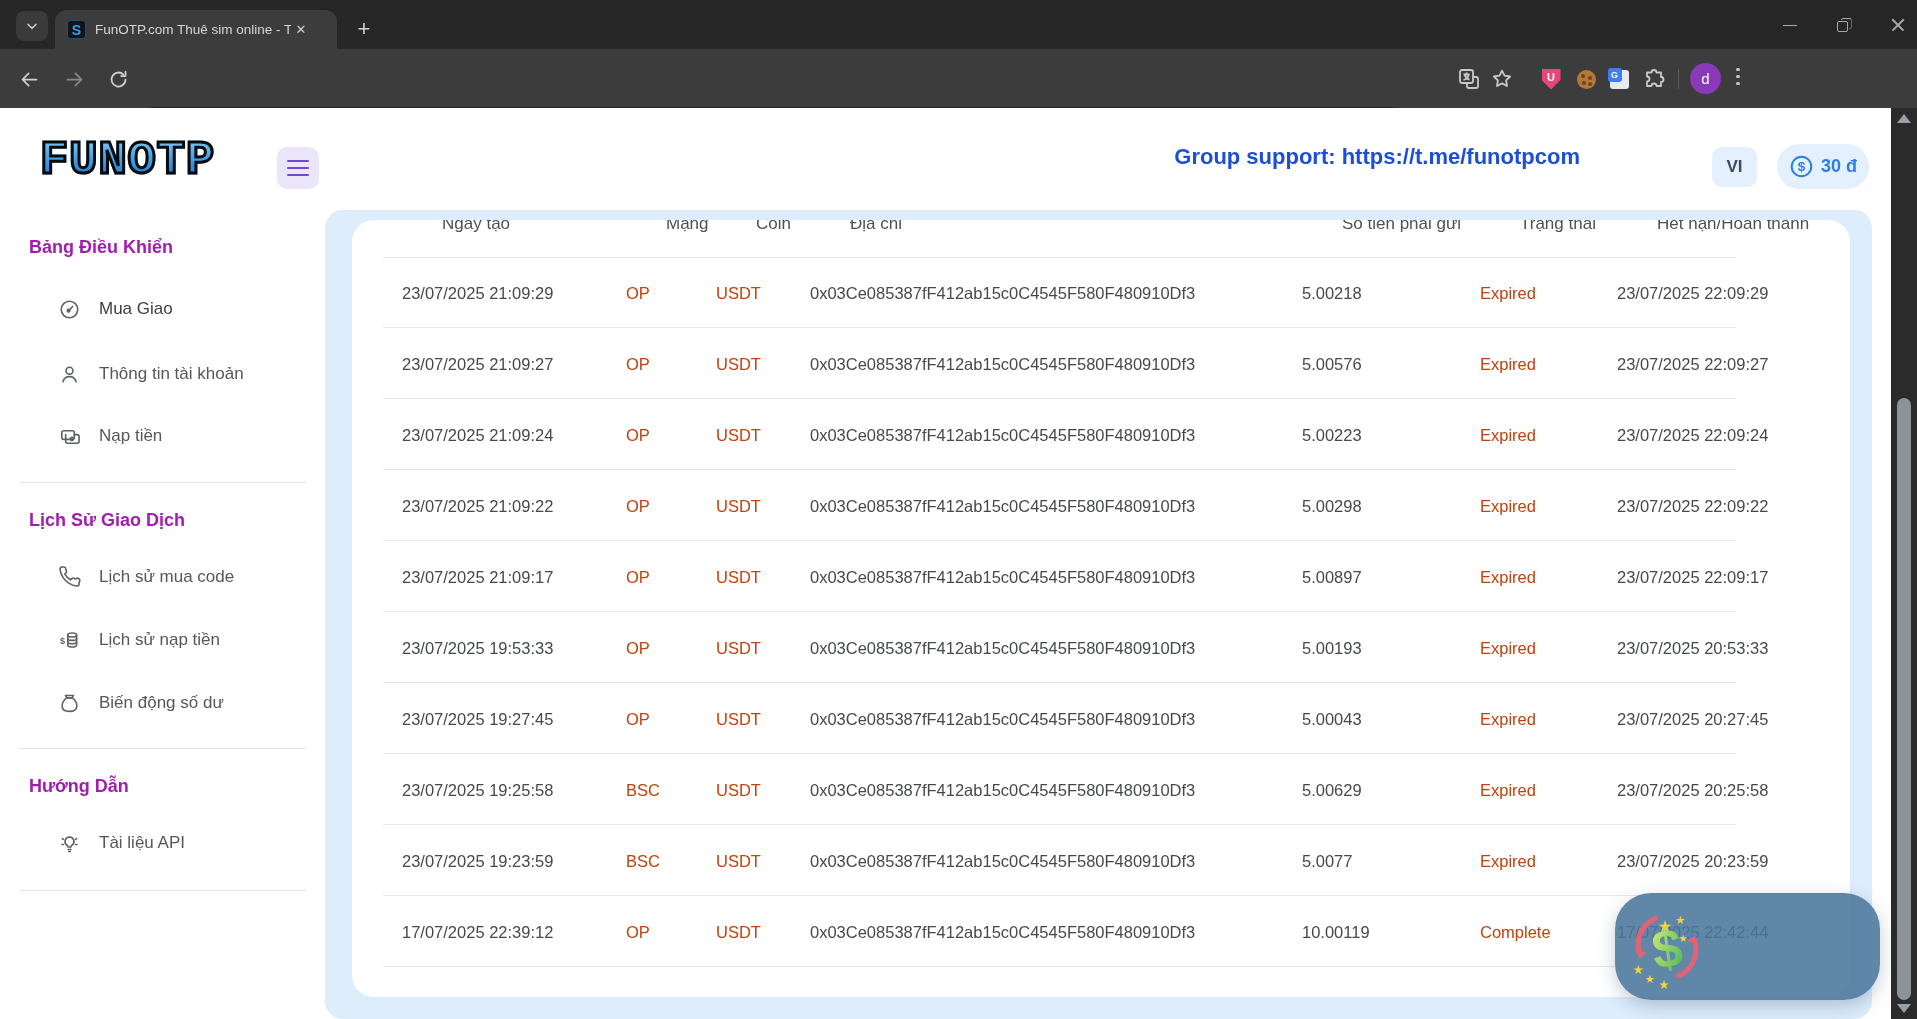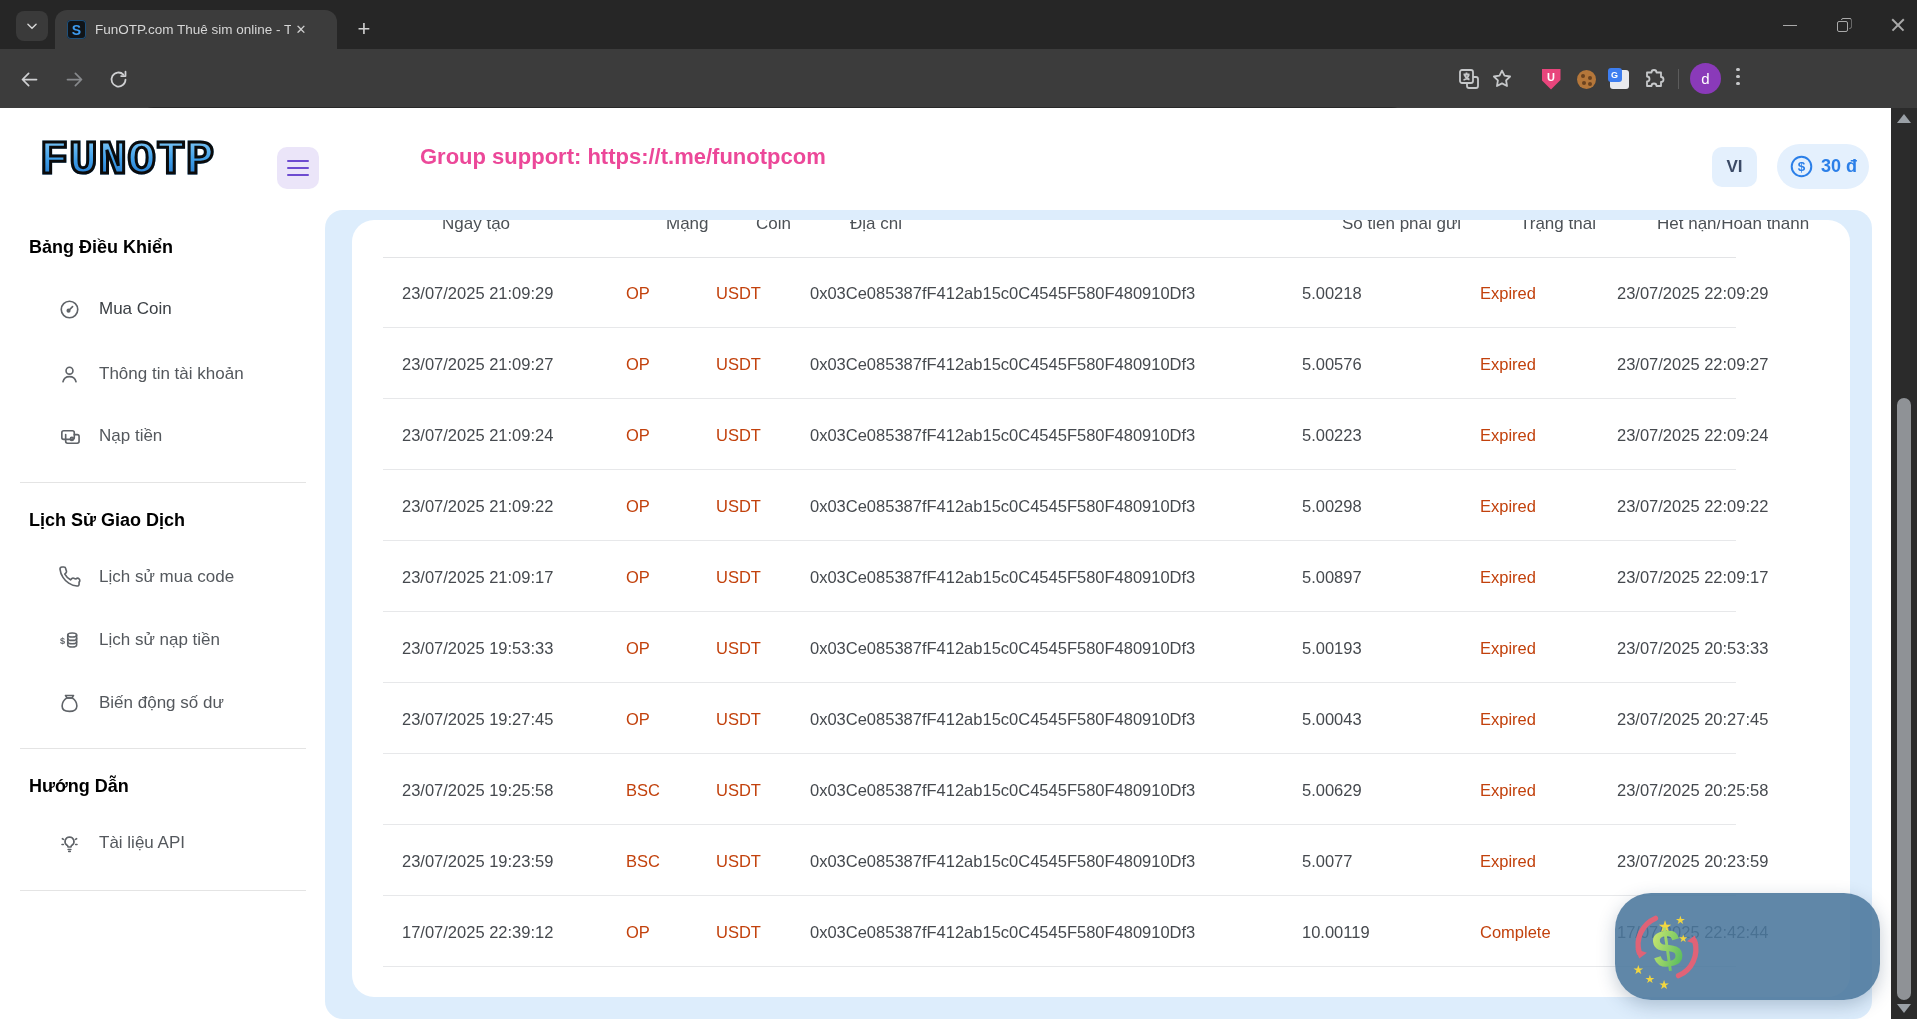--- a/index.html
+++ b/index.html
@@ -57,31 +57,31 @@
   .page { position:absolute; left:0; top:108px; width:1891px; height:911px; background:#fff; overflow:hidden; }
 
   .logo-text { position:absolute; left:40px; top:26px; font-size:47px; font-weight:900; letter-spacing:1px;
                font-family:Liberation Mono, monospace;
                background:linear-gradient(180deg,#8ed2fa 0%,#3f9fe9 48%,#1463bd 100%);
                -webkit-background-clip:text; background-clip:text; color:transparent;
                -webkit-text-stroke:3px #0b0b0b; }
   .burger { position:absolute; left:277px; top:39px; width:42px; height:42px; border-radius:10px; background:#ebe5f9;
             display:flex; flex-direction:column; justify-content:center; align-items:center; gap:4.5px; }
   .burger i { width:22px; height:2.6px; background:#6d4bd0; border-radius:2px; }
-  .support-text { position:absolute; left:420px; top:36px; width:1160px; text-align:left;
-                  font-size:22px; font-weight:bold; color:#ec4899; }
+  .support-text { position:absolute; left:420px; top:36px; width:1160px; text-align:right;
+                  font-size:22px; font-weight:bold; color:#1d4ed8; }
   .vi-btn { position:absolute; left:1712px; top:39px; width:45px; height:40px; border-radius:10px; background:#e4f0fd;
             color:#3b4a66; font-weight:bold; font-size:17px; display:flex; align-items:center; justify-content:center; }
   .balance { position:absolute; left:1777px; top:36px; width:92px; height:45px; border-radius:23px; background:#e4f0fd;
              color:#2b7fe8; display:flex; align-items:center; justify-content:center; gap:7px;
              font-weight:bold; font-size:18px; }
   .balance svg { width:25px; height:25px; }
 
   .sidebar { position:absolute; left:0; top:100px; width:325px; height:811px; background:#fff; }
-  .sb-title { position:absolute; left:29px; height:22px; line-height:22px; font-size:18px; font-weight:bold; color:#000000; }
+  .sb-title { position:absolute; left:29px; height:22px; line-height:22px; font-size:18px; font-weight:bold; color:#a21caf; }
   .sb-item { position:absolute; left:57px; height:28px; display:flex; align-items:center; }
   .sb-ico { width:24px; height:24px; margin-right:18px; display:flex; align-items:center; justify-content:center; }
   .sb-ico svg { width:23px; height:23px; }
   .sb-label { font-size:17px; color:#54585d; }
   .sb-item.first .sb-label { color:#3c4045; font-weight:500; }
   .sb-rule { position:absolute; left:20px; width:286px; height:1px; background:#e4e4e4; }
 
   .content-bg { position:absolute; left:325px; top:102px; width:1547px; height:809px;
                 background:#ddedfc; border-radius:18px; }
   .card { position:absolute; left:27px; top:10px; width:1498px; height:777px; background:#fff;
@@ -225,21 +225,21 @@
     <div class="sidebar" id="sidebar">
         <div class="sb-title" style="top: 28px;">Bảng Điều Khiển</div>
         <div class="sb-item first" style="top: 87px;">
           <span class="sb-ico">
             <svg viewBox="0 0 24 24">
               <circle cx="12" cy="12" r="8.6" fill="none" stroke="#5f6368" stroke-width="1.7" stroke-linecap="round" stroke-linejoin="round"></circle>
               <path d="M11.2 13l4-4" fill="none" stroke="#5f6368" stroke-width="1.7" stroke-linecap="round" stroke-linejoin="round"></path>
               <circle cx="11" cy="13.2" r="1.3" fill="none" stroke="#5f6368" stroke-width="1.7" stroke-linecap="round" stroke-linejoin="round"></circle>
             </svg>
           </span>
-          <span class="sb-label">Mua Coin</span>
+          <span class="sb-label">Mua Giao</span>
         </div>
         <div class="sb-item" style="top: 152px;">
           <span class="sb-ico">
             <svg viewBox="0 0 24 24">
               <circle cx="12" cy="8" r="3.6" fill="none" stroke="#5f6368" stroke-width="1.7" stroke-linecap="round" stroke-linejoin="round"></circle>
               <path d="M5.2 19.5c.9-3.6 3.6-5.3 6.8-5.3s5.9 1.7 6.8 5.3" fill="none" stroke="#5f6368" stroke-width="1.7" stroke-linecap="round" stroke-linejoin="round"></path>
             </svg>
           </span>
           <span class="sb-label">Thông tin tài khoản</span>
         </div>

